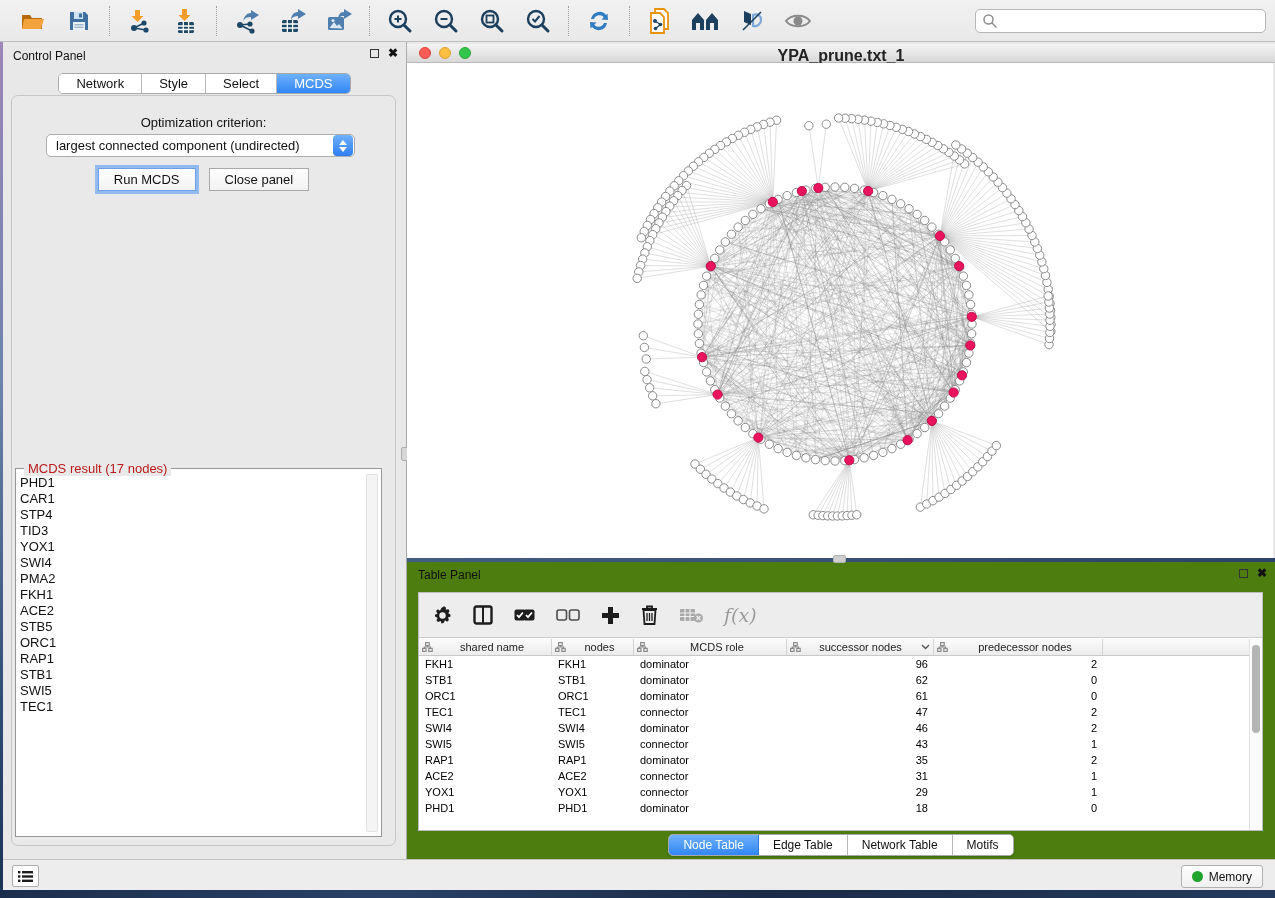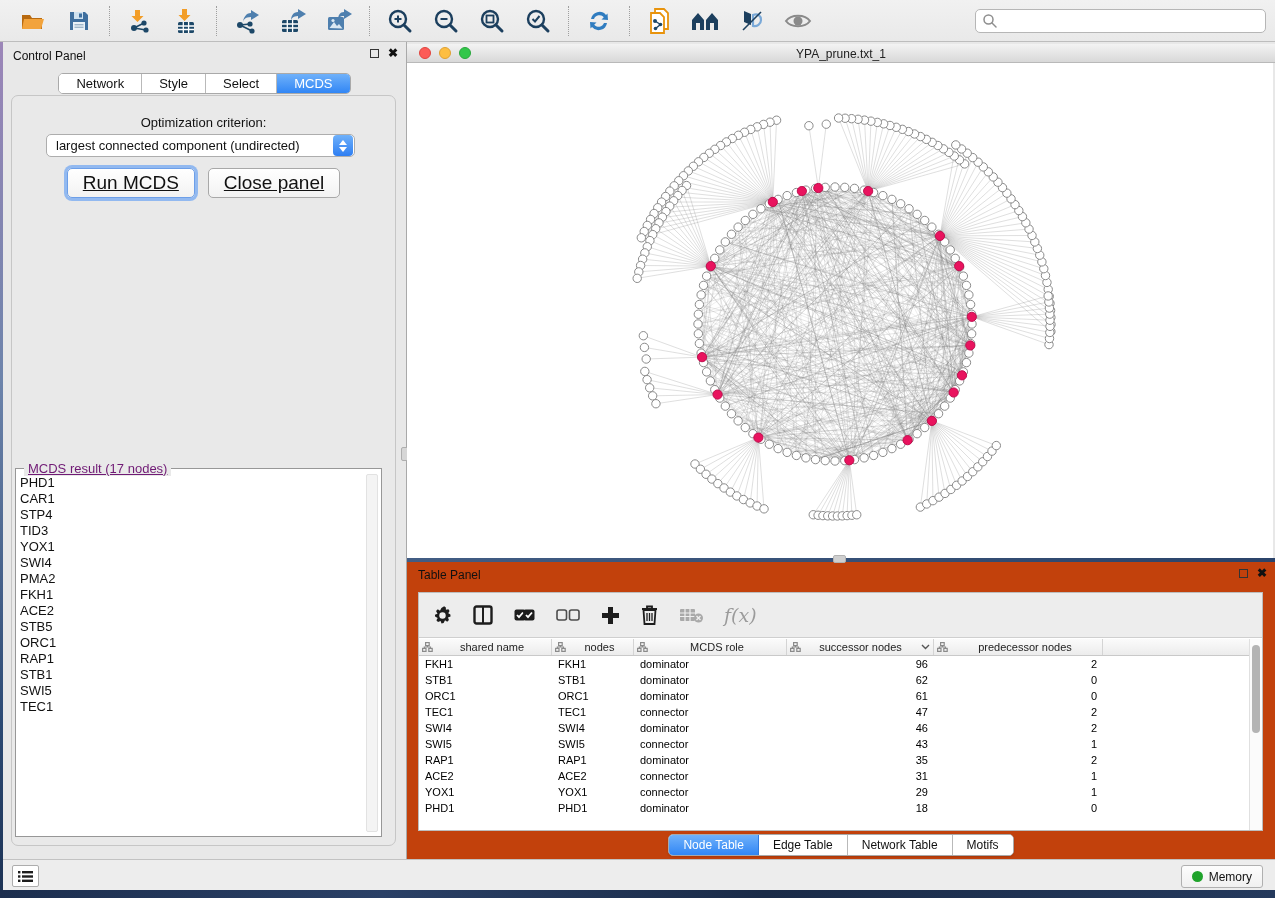--- a/index.html
+++ b/index.html
@@ -32,46 +32,46 @@
   .seg:last-child { border-right:none; }
   .seg.active { background:linear-gradient(#6fb1fa,#3186f5); color:#fff; border-right-color:#2f7be0; }
   .cp-body { position:absolute; left:8px; right:10px; top:53px; bottom:13px; background:#e9e9e9; border:1px solid #c6c6c6; border-radius:7px; }
   .opt-label { position:absolute; left:0; right:0; top:19px; text-align:center; font-size:13px; color:#111; }
   .opt-select { position:absolute; left:34px; right:40px; top:38px; height:23px; background:#fff; border:1px solid #adadad; border-radius:5px; display:flex; align-items:center; cursor:pointer; }
   .opt-select .val { flex:1; font-size:13px; padding-left:9px; color:#111; white-space:nowrap; overflow:hidden; }
   .opt-stepper { width:20px; height:21px; border-radius:4px; background:linear-gradient(#6fb1fa,#2e7ef2); margin-right:1px; display:flex; flex-direction:column; align-items:center; justify-content:center; gap:2px; }
   .tri-up { width:0; height:0; border-left:4px solid transparent; border-right:4px solid transparent; border-bottom:5px solid #fff; }
   .tri-down { width:0; height:0; border-left:4px solid transparent; border-right:4px solid transparent; border-top:5px solid #fff; }
   .btn-row { position:absolute; left:0; right:0; top:72px; display:flex; justify-content:center; gap:13px; }
-  .mac-btn { background:linear-gradient(#ffffff,#f2f2f2); border:1px solid #a8a8a8; border-radius:5px; font-size:19px; padding:3px 15px; color:#111; cursor:pointer; font-family:"Liberation Sans",sans-serif;text-decoration:underline; }
+  .mac-btn { background:linear-gradient(#ffffff,#f2f2f2); border:1px solid #a8a8a8; border-radius:0; font-size:13px; padding:3px 15px; color:#111; cursor:pointer; font-family:"Liberation Sans",sans-serif; }
   .mac-btn.focus { box-shadow:0 0 0 3px rgba(100,160,245,.65); border-color:#6d9fe8; }
   .result-group { position:absolute; left:3px; right:13px; top:372px; bottom:8px; border:1px solid #979797; background:#fff; }
-  .result-legend { position:absolute; left:8px; top:-8px; background:#e9e9e9; padding:0 4px; font-size:13px; color:#701a75;text-decoration:underline; }
+  .result-legend { position:absolute; left:8px; top:-8px; background:#e9e9e9; padding:0 4px; font-size:13px; color:#b91c1c; }
   .result-list { position:absolute; left:4px; top:6px; bottom:4px; right:17px; overflow:hidden; font-size:13px; color:#111; }
   .result-list div { line-height:16px; }
   .result-scroll { position:absolute; right:3px; top:5px; bottom:4px; width:12px; background:#f4f4f4; border:1px solid #e2e2e2; border-radius:2px; }
 
   
   .v-split { left:406px; top:42px; width:1px; height:817px; background:#a9a9a9; }
   .v-handle { left:401px; top:447px; width:10px; height:14px; background:#d6d6d6; border:1px solid #aeaeae; border-radius:2px; }
   .h-handle { left:833px; top:555px; width:13px; height:8px; background:#cfcfcf; border:1px solid #b3b3b3; border-radius:2px; z-index:5; }
 
   
   .net-area { left:407px; top:42px; width:868px; height:516px; background:#e8e8e8; }
   .net-titlebar { position:absolute; left:0; top:2px; width:868px; height:19px; background:linear-gradient(#f3f3f3,#d8d8d8); border-bottom:1px solid #b9b9b9; }
   .traffic { position:absolute; left:12px; top:3px; display:flex; gap:8px; }
   .light { width:12px; height:12px; border-radius:50%; }
   .light.red { background:#fc5b57; border:1px solid #e0443e; }
   .light.yellow { background:#fdbe41; border:1px solid #dfa133; }
   .light.green { background:#32c74a; border:1px solid #2aa73d; }
-  .net-title { position:absolute; left:0; right:0; top:3px; text-align:center; font-size:12px; font-weight:normal; color:#222; }
+  .net-title { position:absolute; left:0; right:0; top:3px; text-align:center; font-size:16px; font-weight:bold; color:#222; }
   .net-canvas { position:absolute; left:0; top:21px; width:866px; height:495px; background:#fff; }
 
   
-  .table-panel { left:407px; top:562px; width:868px; height:297px; background:#c2410c; }
+  .table-panel { left:407px; top:562px; width:868px; height:297px; background:#4d7c0f; }
   .tp-header { position:relative; height:26px; }
   .tp-header .panel-title { position:absolute; left:11px; top:6px; }
   .tp-container { position:absolute; left:11px; right:12px; top:30px; height:239px; background:#fff; border:1px solid #bdbdbd; }
   .tp-toolstrip { height:45px; background:#ededed; border-bottom:1px solid #cfcfcf; display:flex; align-items:center; padding-left:14px; gap:21px; }
   .ts-icon { display:flex; align-items:center; justify-content:center; cursor:pointer; }
   .ts-icon.disabled { cursor:default; }
   .fx { font-family:"DejaVu Serif", serif; font-style:italic; font-size:19px; color:#9b9b9b; }
   .tbl { position:absolute; left:0; right:13px; top:46px; bottom:0; overflow:hidden; }
   .tbl-headrow { display:flex; height:17px; background:linear-gradient(#fbfbfb,#ececec); border-bottom:1px solid #c9c9c9; }
   .th { display:flex; align-items:center; border-right:1px solid #d4d4d4; font-size:11px; color:#222; padding:0 3px; position:relative; }

